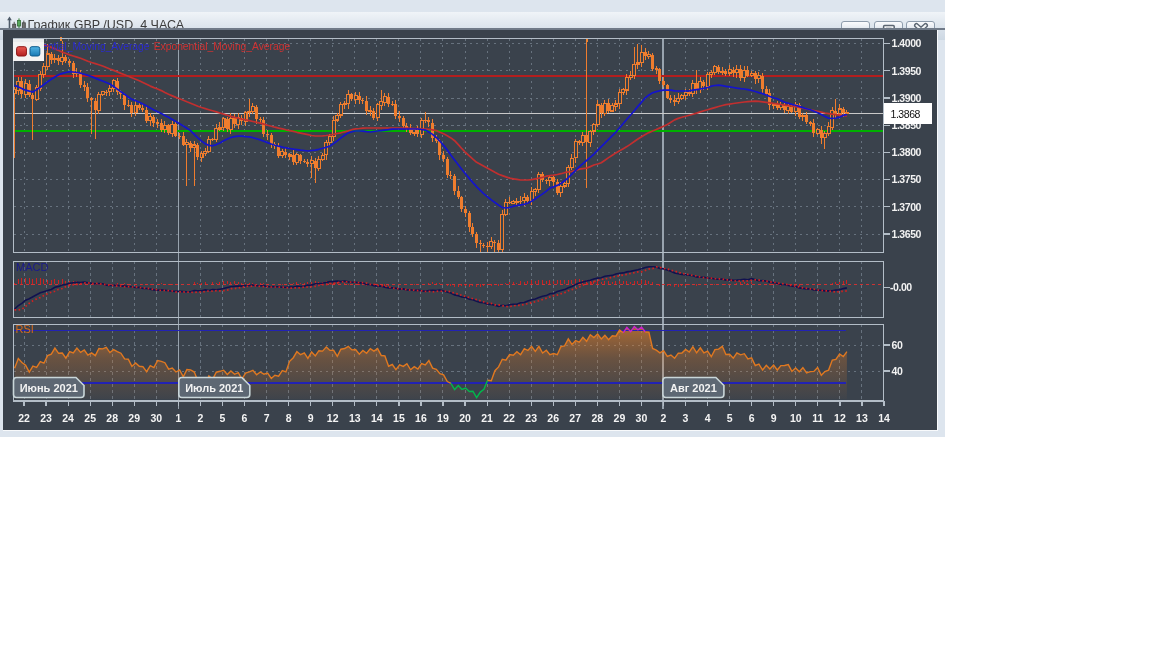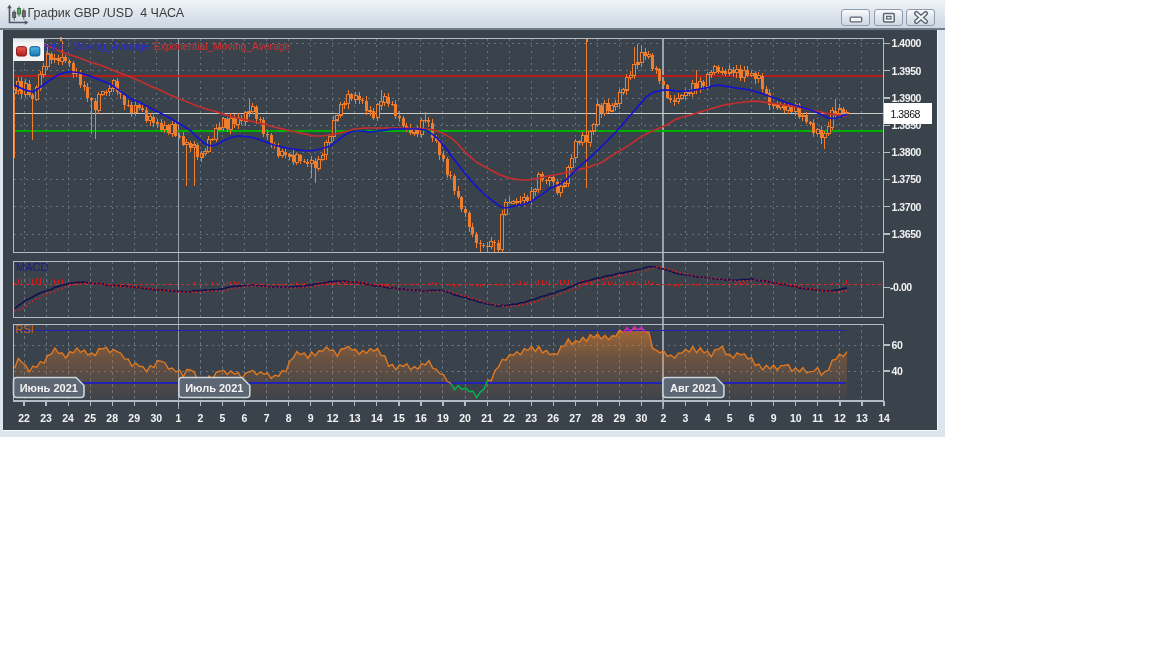--- a/index.html
+++ b/index.html
@@ -1,17 +1,17 @@
 <!DOCTYPE html>
 <html><head><meta charset="utf-8">
 <style>
 html,body{margin:0;padding:0;background:#ffffff;width:1152px;height:648px;overflow:hidden}
 *{box-sizing:border-box}
 .win{position:absolute;left:0;top:0;width:944.5px;height:436.5px;background:#dde5ee;}
-.title{position:absolute;left:0;top:0;width:100%;height:28px;
+.title{position:absolute;left:0;top:12px;width:100%;height:28px;
 background:linear-gradient(#f0f4f8,#d6dfe9 70%,#cdd8e3);padding-left:29px;}
 .title .txt{position:absolute;left:27.5px;top:6px;font-family:'Liberation Sans',sans-serif;
 font-size:12.5px;color:#3c3c3c;white-space:pre}
 .divider{position:absolute;left:0;top:28px;width:100%;height:1.5px;background:#707a88}
 .body{position:absolute;left:2.5px;top:29.5px;width:934px;height:400px;background:#3a424c}
 .beitr{position:absolute;left:936.5px;top:29.5px;width:1.5px;height:401px;background:#f8fafc}
 .bwhite{position:absolute;left:2.5px;top:429.5px;width:935.5px;height:1.3px;background:#f8fafc}
 </style></head>
 <body>
 <div class="win">

